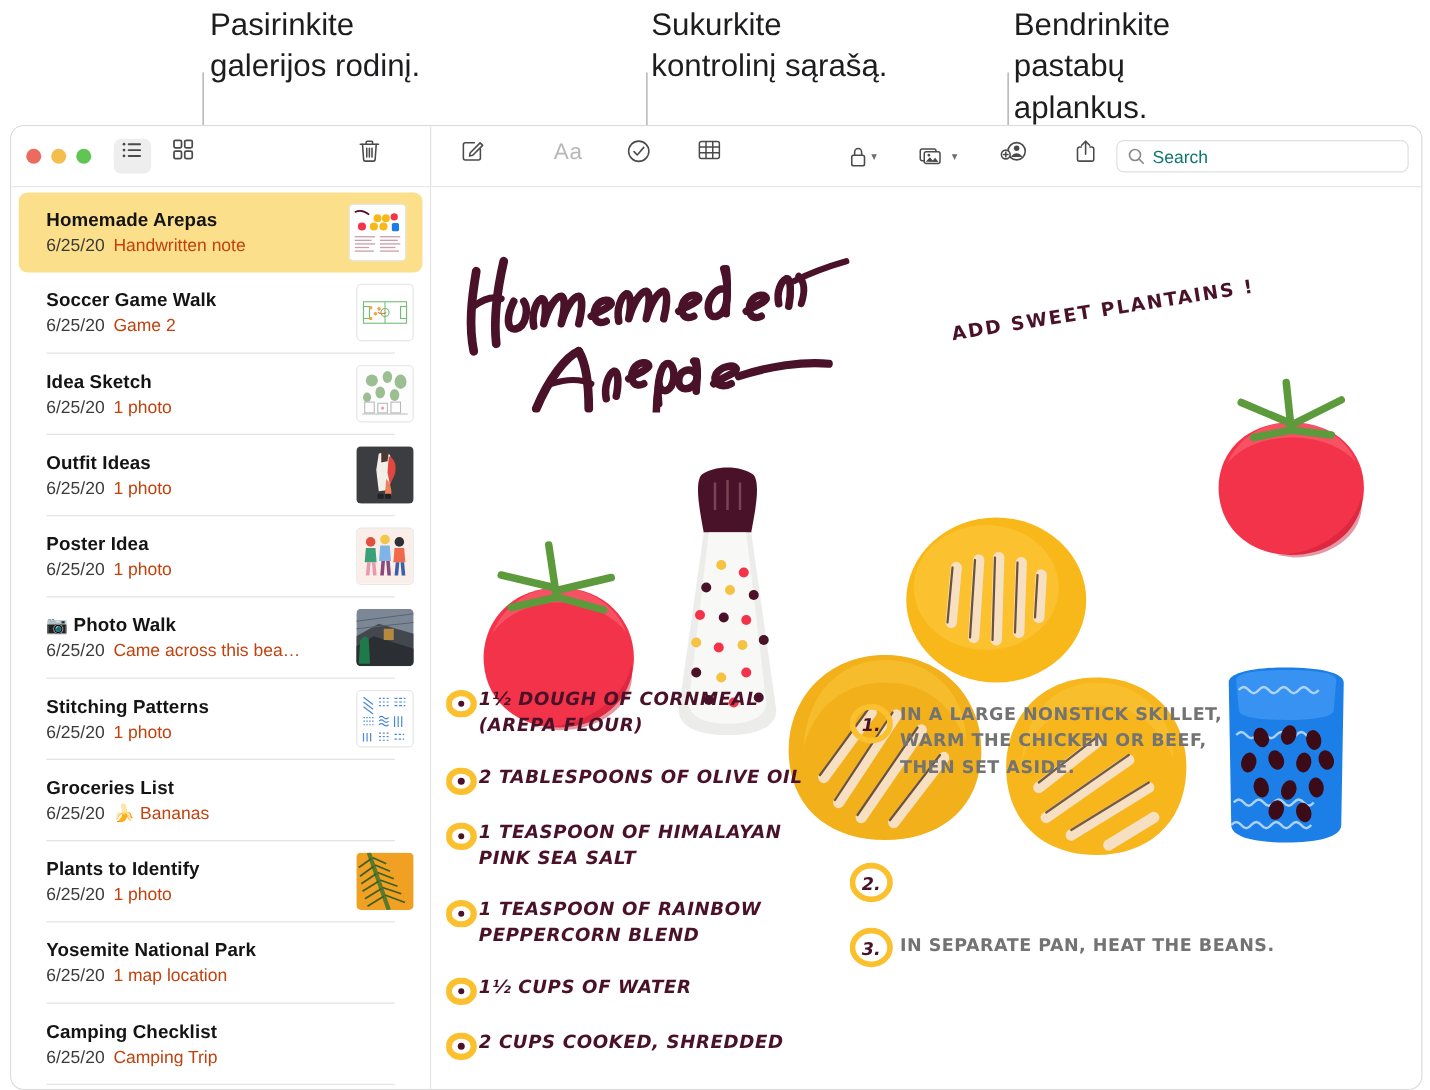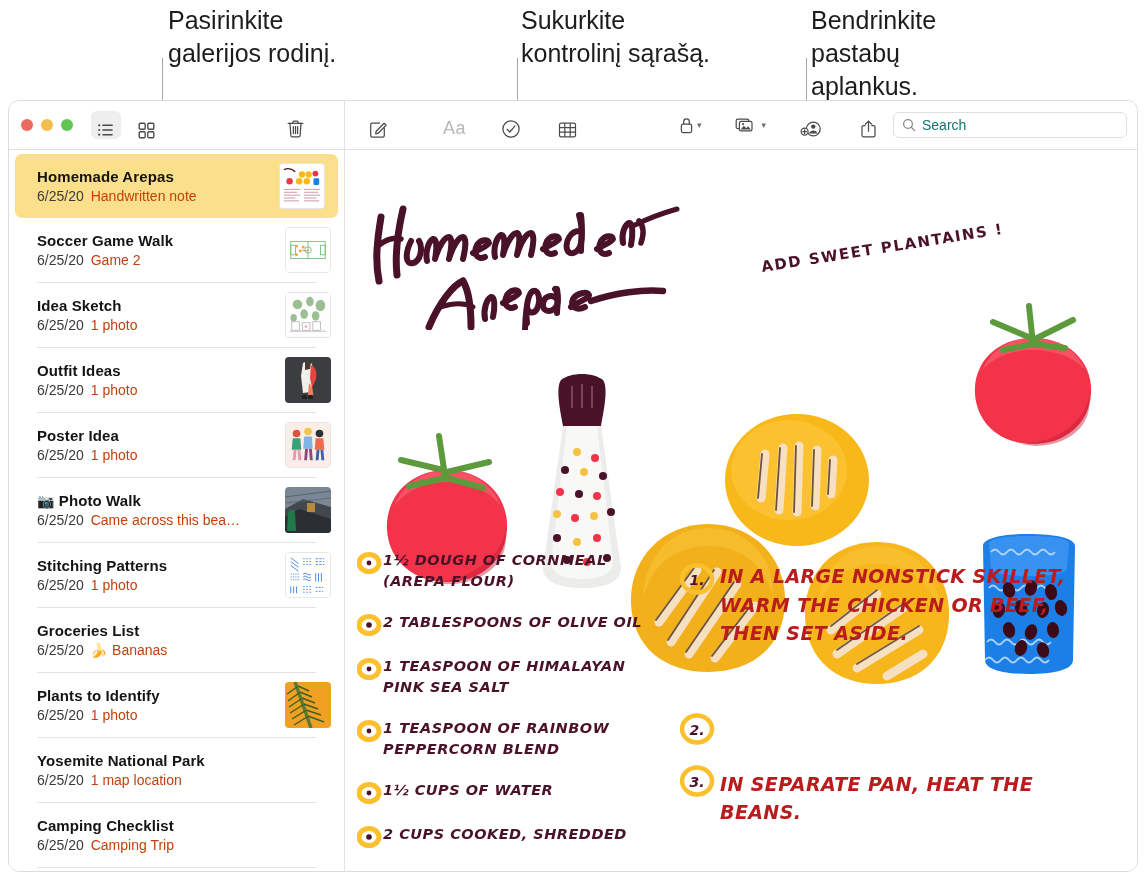--- a/index.html
+++ b/index.html
@@ -30,21 +30,21 @@
     width: 336px; height: 100%; display: flex; align-items: center;
     border-right: 1px solid #e2e2e2; padding: 0 10px 0 12px; flex: none;
   }
   .tb-right { flex: 1; height: 100%; display: flex; align-items: center; padding: 0 10px 0 18px; }
 
   .lights { display: flex; gap: 8px; align-items: center; margin-right: 18px; }
   .light { width: 12px; height: 12px; border-radius: 50%; }
   .l-red { background: #ED6A5E; } .l-yel { background: #F4BE4F; } .l-grn { background: #61C554; }
 
   .tbtn {
-    height: 28px; min-width: 30px; display: flex; align-items: flex-end; justify-content: center;
+    height: 28px; min-width: 30px; display: flex; align-items: flex-start; justify-content: center;
     border-radius: 6px; background: transparent; border: none; cursor: pointer; color: #4a4a4a;
     padding: 0 4px;
   }
   .tbtn.sel { background: #eeeeee; }
   .tbtn.dim { color: #b8b8b8; }
   .spacer { flex: 1; }
   .gap-sm { width: 10px; } .gap-md { width: 26px; } .gap-lg { width: 46px; }
   .chev { font-size: 9px; margin-left: 3px; color: #6f6f6f; }
   .with-chev { display: flex; align-items: center; }
 
@@ -90,22 +90,22 @@
 
   .ing-list { position: absolute; left: 12px; top: 400px; width: 330px; }
   .ing { display: flex; align-items: flex-start; margin-bottom: 20px; }
   .bullet { width: 26px; height: 22px; flex: none; margin-top: 2px; }
   .ing-text { font-family: "DejaVu Sans", sans-serif; font-size: 14.5px; font-weight: bold; color: #4A1228;
               line-height: 1.45; letter-spacing: .5px; font-style: italic; white-space: pre-line; }
 
   .steps { position: absolute; left: 335px; top: 400px; width: 430px; }
   .step { display: flex; align-items: flex-start; margin-bottom: 22px; }
   .stepnum { width: 40px; flex: none; position: relative; height: 30px; }
-  .step-text { font-family: "DejaVu Sans", sans-serif; font-size: 19px; font-weight: bold; color: #b91c1c;
-               line-height: 1.5; letter-spacing: .4px; font-style: italic; white-space: pre-line; }
+  .step-text { font-family: "DejaVu Sans", sans-serif; font-size: 14px; font-weight: bold; color: #737373;
+               line-height: 1.5; letter-spacing: .4px; white-space: pre-line; }
 </style>
 </head>
 <body>
 
 <div class="stage">
 
   <div class="callout" style="left:168px; top:4px;">Pasirinkite
 galerijos rodinį.</div>
   <div class="callout-line" style="left:162px; top:58px; height:58px;"></div>
 

